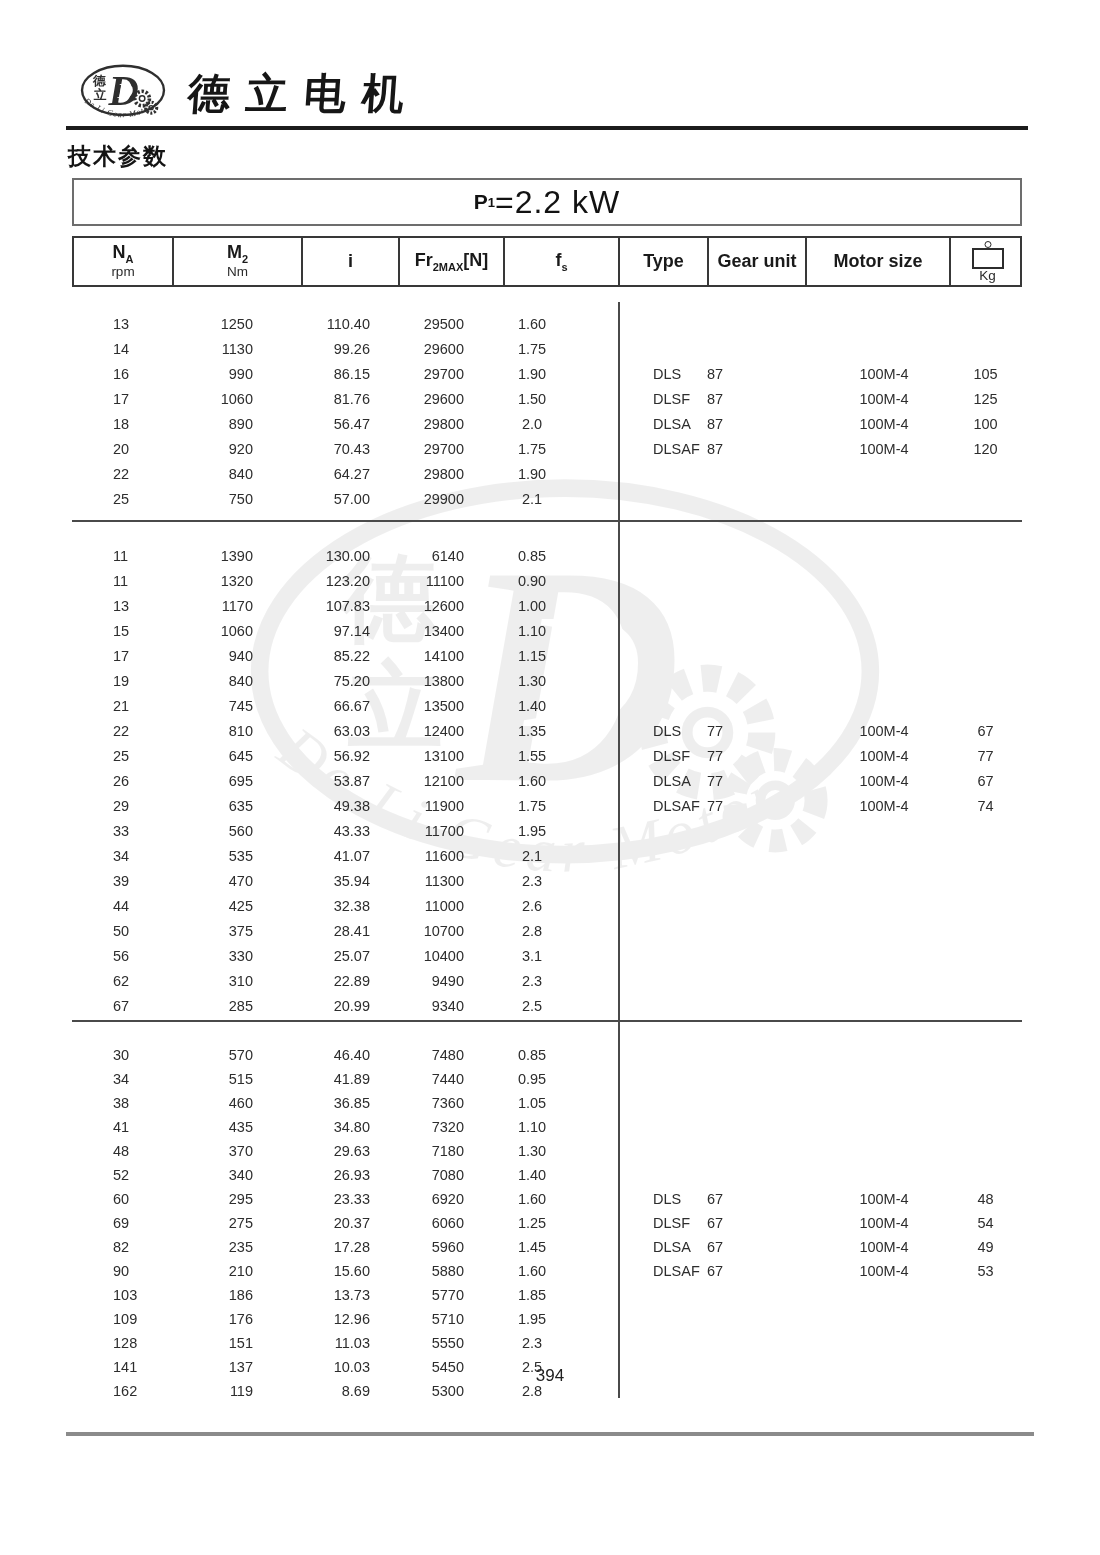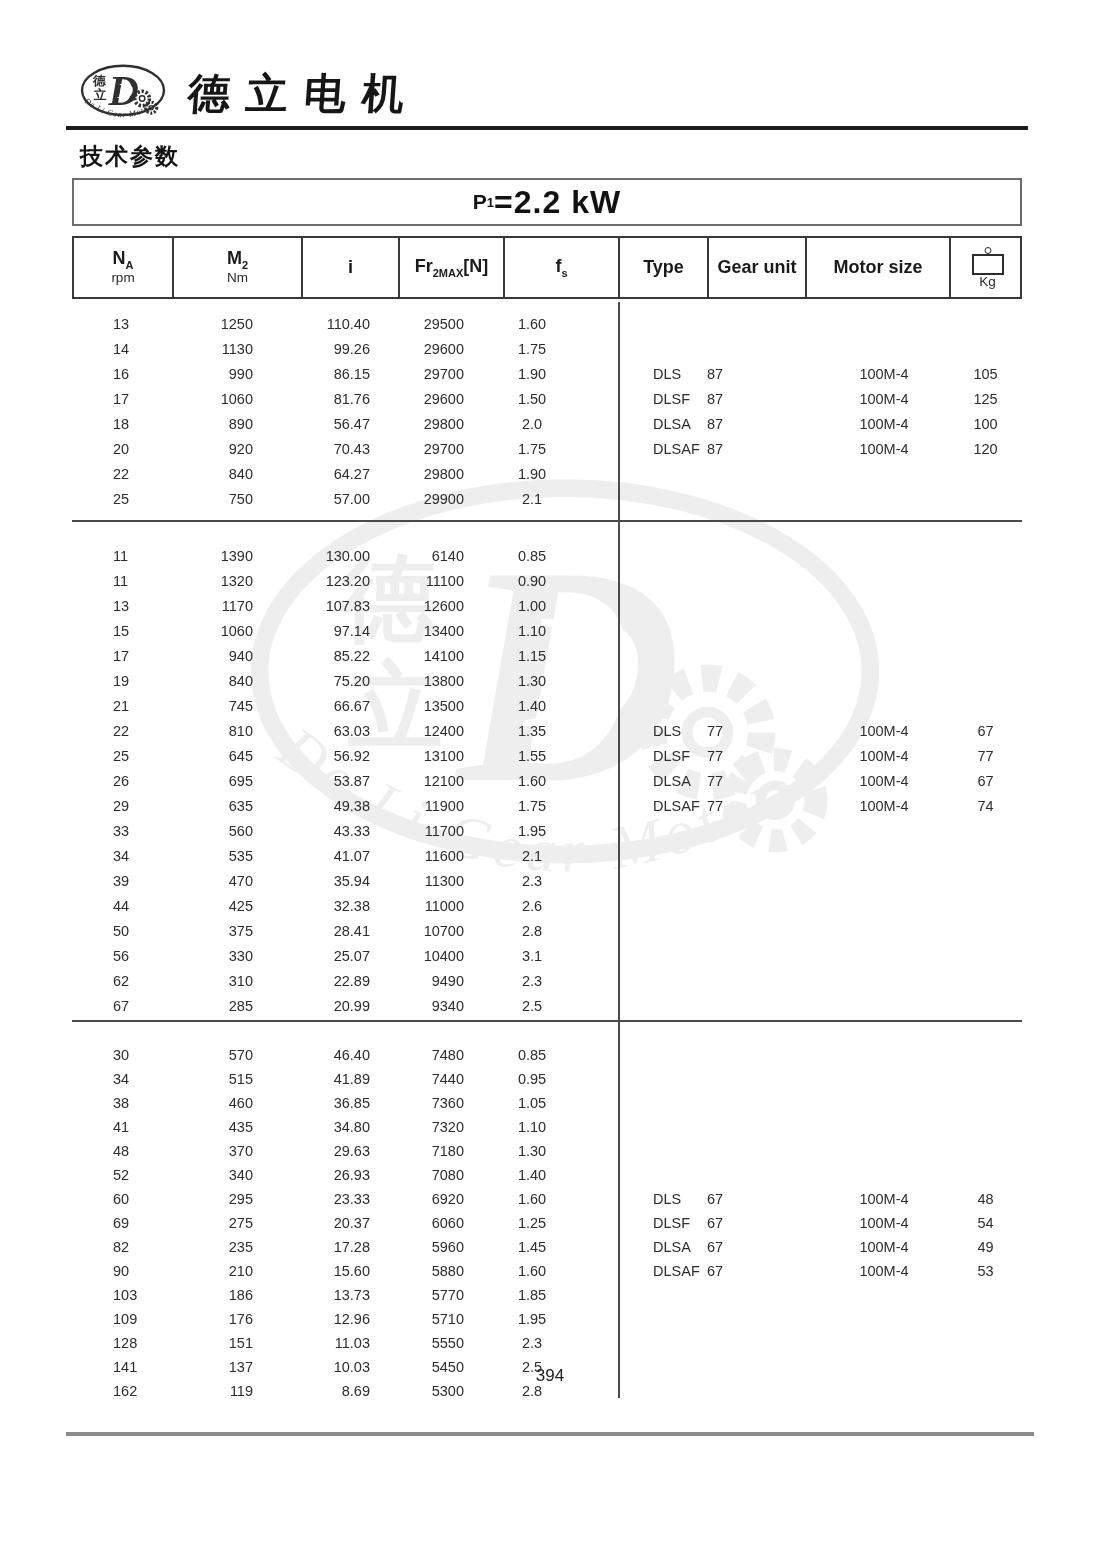--- a/index.html
+++ b/index.html
@@ -10,34 +10,34 @@
     --cols:100px 129px 97px 105px 115px 89px 98px 144px 73px;
   }
   
   .logo-small{position:absolute;left:72px;top:56px;width:102px;height:76px;color:#2f2f2f;}
   .brand{
     position:absolute;left:188px;top:66px;font-size:42px;font-weight:bold;
     letter-spacing:16px;font-family:"DejaVu Serif",serif;color:#161616;
     transform:skewX(-4deg);white-space:nowrap;
   }
   .top-rule{position:absolute;left:66px;top:126px;width:962px;height:4px;background:#1c1c1c;}
-  .sec-title-zh{position:absolute;left:80px;top:141px;font-size:23px;font-weight:bold;letter-spacing:2px;color:#141414;}
+  .sec-title-zh{position:absolute;left:68px;top:141px;font-size:23px;font-weight:bold;letter-spacing:2px;color:#141414;}
   .sec-title-en{position:absolute;left:495px;top:143px;width:330px;text-align:center;font-size:21px;font-weight:bold;color:#141414;}
   
   .power-box{
     position:absolute;left:72px;top:178px;width:950px;height:48px;
     border:2px solid #6d6d6d;box-sizing:border-box;
     display:flex;align-items:center;justify-content:center;color:#121212;
   }
   .power-box .p-small{font-size:21px;font-weight:bold;}
   .power-box .p-sub{font-size:13px;font-weight:bold;vertical-align:-4px;}
-  .power-box .p-big{font-size:32px;font-weight:bold;letter-spacing:1px;}
+  .power-box .p-big{font-size:32px;font-weight:normal;letter-spacing:1px;}
   
   .col-header{
-    position:absolute;left:72px;top:236px;width:950px;height:63px;box-sizing:border-box;
+    position:absolute;left:72px;top:236px;width:950px;height:51px;box-sizing:border-box;
     display:grid;grid-template-columns:var(--cols);
     border:2px solid #383838;color:#1a1a1a;
   }
   .hcell{
     border-right:2px solid #383838;box-sizing:border-box;
     display:flex;flex-direction:column;align-items:center;justify-content:center;line-height:1.1;
   }
   .hcell:last-child{border-right:none;}
   .h-main{font-size:18px;font-weight:bold;}
   .h-main sub{font-size:11px;font-weight:bold;}

